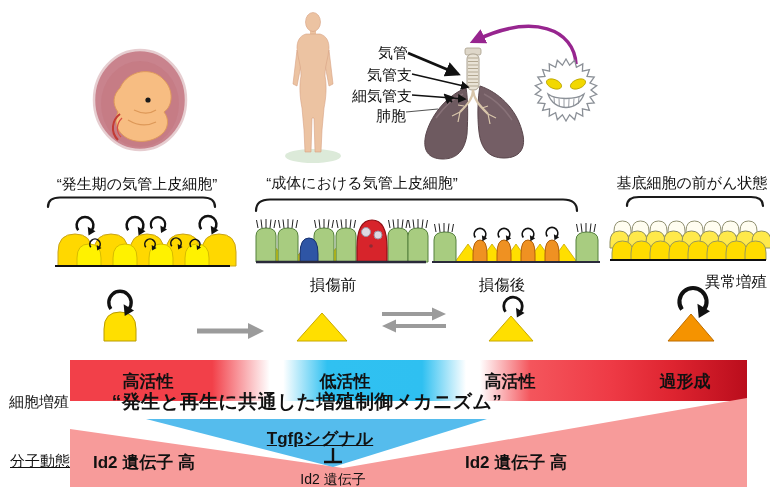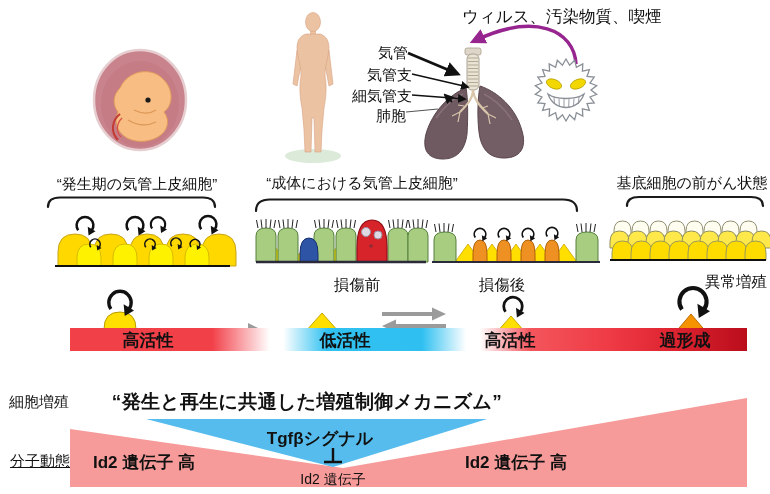--- a/index.html
+++ b/index.html
@@ -5,21 +5,21 @@
   html,body{margin:0;padding:0;background:#fff;}
   .stage{position:relative;width:770px;height:494px;background:#fff;overflow:hidden;
          font-family:"Liberation Sans","DejaVu Sans",sans-serif;color:#111;}
   .abs{position:absolute;}
   .ctr{transform:translateX(-50%);white-space:nowrap;}
   .lbl{font-size:15px;}
   .hdr{font-size:15px;font-weight:500;}
   .barTxt{position:absolute;top:50%;transform:translate(-50%,-50%);font-size:17px;font-weight:bold;white-space:nowrap;}
   .bold17{font-size:17px;font-weight:bold;}
   .anat{position:absolute;font-size:15px;text-align:right;white-space:nowrap;}
-  .bar{position:absolute;left:70px;top:328px;width:677px;height:23px;
+  .bar{position:absolute;left:70px;top:360px;width:677px;height:41px;
        background:linear-gradient(90deg,#f24049 0%,#f24049 21%,#ffffff 29.5%,#ffffff 31.5%,#30c1f1 38%,#2fc0f1 52%,#ffffff 58.5%,#ffffff 60.5%,#f4555c 68%,#ee3a45 80%,#de2430 89%,#ba0d1c 100%);}
   .title{font-size:19px;font-weight:bold;letter-spacing:.3px;}
   svg{display:block;overflow:visible;}
 </style>
 </head>
 <body>
 
 <div class="stage">
 
   <svg class="abs" width="0" height="0">
@@ -36,21 +36,20 @@
       <g id="circ-arrow">
         <path d="M-6.5,5 A8,8 0 1 1 6.5,5" fill="none" stroke="#111" stroke-width="2.4"></path>
         <path d="M2.6,1.6 L10,6 L3.4,10 Z" fill="#111"></path>
       </g>
       <g id="cilia" stroke="#222" stroke-width="1" fill="none">
         <path d="M0,0 l-1.5,-8 M4,0 l-1,-8.5 M8,0 l0,-9 M12,0 l1,-8.5 M16,0 l1.5,-8"></path>
       </g>
     </defs>
   </svg>
 
-  <div class="abs" style="left:462px;top:6px;font-size:16.5px;">ウィルス、汚染物質、喫煙</div>
 
   <svg class="abs" style="left:440px;top:10px;" width="160" height="70">
     <path d="M136,54 C134,20 95,2 34,31" fill="none" stroke="#97258f" stroke-width="3.5" marker-end="url(#mk-purple)"></path>
   </svg>
 
   <svg class="abs" style="left:90px;top:48px;" width="100" height="108">
     <ellipse cx="50" cy="52" rx="46" ry="50" fill="#c9838d" stroke="#e6cdd0" stroke-width="2.5"></ellipse>
     <ellipse cx="50" cy="56" rx="39" ry="43" fill="#c3767f" opacity="0.55"></ellipse>
     <path d="M30,40 C38,22 62,18 74,32 C84,42 83,58 74,64 C79,70 79,80 72,86 C62,95 44,96 34,88 C26,82 24,72 28,64 C22,56 23,47 30,40 Z" fill="#f7bd82" stroke="#df9a5d" stroke-width="1"></path>
     <path d="M44,62 C52,66 60,66 66,62" fill="none" stroke="#dd9858" stroke-width="1.2"></path>
@@ -150,21 +149,21 @@
     <circle cx="124" cy="25" r="4" fill="#ded9e2" stroke="#9a93a3"></circle>
     <circle cx="117" cy="36" r="1.8" fill="#8f2a33"></circle>
     <use href="#cilia" transform="translate(4,18)"></use>
       <use href="#cilia" transform="translate(26,18)"></use>
     <use href="#cilia" transform="translate(62,18)"></use>
       <use href="#cilia" transform="translate(84,18)"></use>
     <use href="#cilia" transform="translate(136,18)"></use>
       <use href="#cilia" transform="translate(156,18)"></use>
     <line x1="2" y1="52" x2="172" y2="52" stroke="#2a2a3a" stroke-width="2.5"></line>
   </svg>
-  <div class="abs ctr lbl" style="left:333px;top:275px;font-size:15.5px;margin-left:24px;">損傷前</div>
+  <div class="abs ctr lbl" style="left:333px;top:275px;font-size:15.5px;">損傷前</div>
 
   <svg class="abs" style="left:430px;top:216px;" width="172" height="50">
     <polygon points="25,46 51,46 38,28" fill="#ffdf00" stroke="#c8a800" stroke-width="0.8"></polygon>
     <polygon points="49,46 75,46 62,28" fill="#ffdf00" stroke="#c8a800" stroke-width="0.8"></polygon>
     <polygon points="73,46 99,46 86,28" fill="#ffdf00" stroke="#c8a800" stroke-width="0.8"></polygon>
     <polygon points="97,46 123,46 110,28" fill="#ffdf00" stroke="#c8a800" stroke-width="0.8"></polygon>
     <polygon points="121,46 147,46 134,28" fill="#ffdf00" stroke="#c8a800" stroke-width="0.8"></polygon>
     <path d="M43,46 v-8 q0,-14 7,-14 q7,0 7,14 v8 z" fill="#ef9122" stroke="#b05f08"></path>
     <path d="M67,46 v-8 q0,-14 7,-14 q7,0 7,14 v8 z" fill="#ef9122" stroke="#b05f08"></path>
     <path d="M91,46 v-8 q0,-14 7,-14 q7,0 7,14 v8 z" fill="#ef9122" stroke="#b05f08"></path>
@@ -245,19 +244,19 @@
     <span class="barTxt" style="left:615px;text-align:center;">過形成</span>
   </div>
 
   <div class="abs ctr title" style="left:307px;top:389px;">“発生と再生に共通した増殖制御メカニズム”</div>
 
   <svg class="abs" style="left:0;top:390px;" width="770" height="104">
     <polygon points="70,39 343,78 747,8 747,97 70,97" fill="#f79b9a"></polygon>
     <polygon points="146,29 487,29 333,77" fill="#55bced"></polygon>
     <path d="M333,58 V72 M324,72 H342" stroke="#111" stroke-width="2.4"></path>
   </svg>
-  <div class="abs ctr bold17" style="left:320px;top:427px;">Tgfβシグナル</div>
+  <div class="abs ctr bold17" style="left:320px;top:427px;text-decoration:underline;">Tgfβシグナル</div>
   <div class="abs ctr" style="left:333px;top:471px;font-size:14px;">Id2 遺伝子</div>
   <div class="abs ctr bold17" style="left:144px;top:451px;">Id2 遺伝子 高</div>
   <div class="abs ctr bold17" style="left:516px;top:451px;">Id2 遺伝子 高</div>
   <div class="abs lbl" style="left:10px;top:452px;text-decoration:underline;">分子動態</div>
 
 </div>
 
 </body></html>

